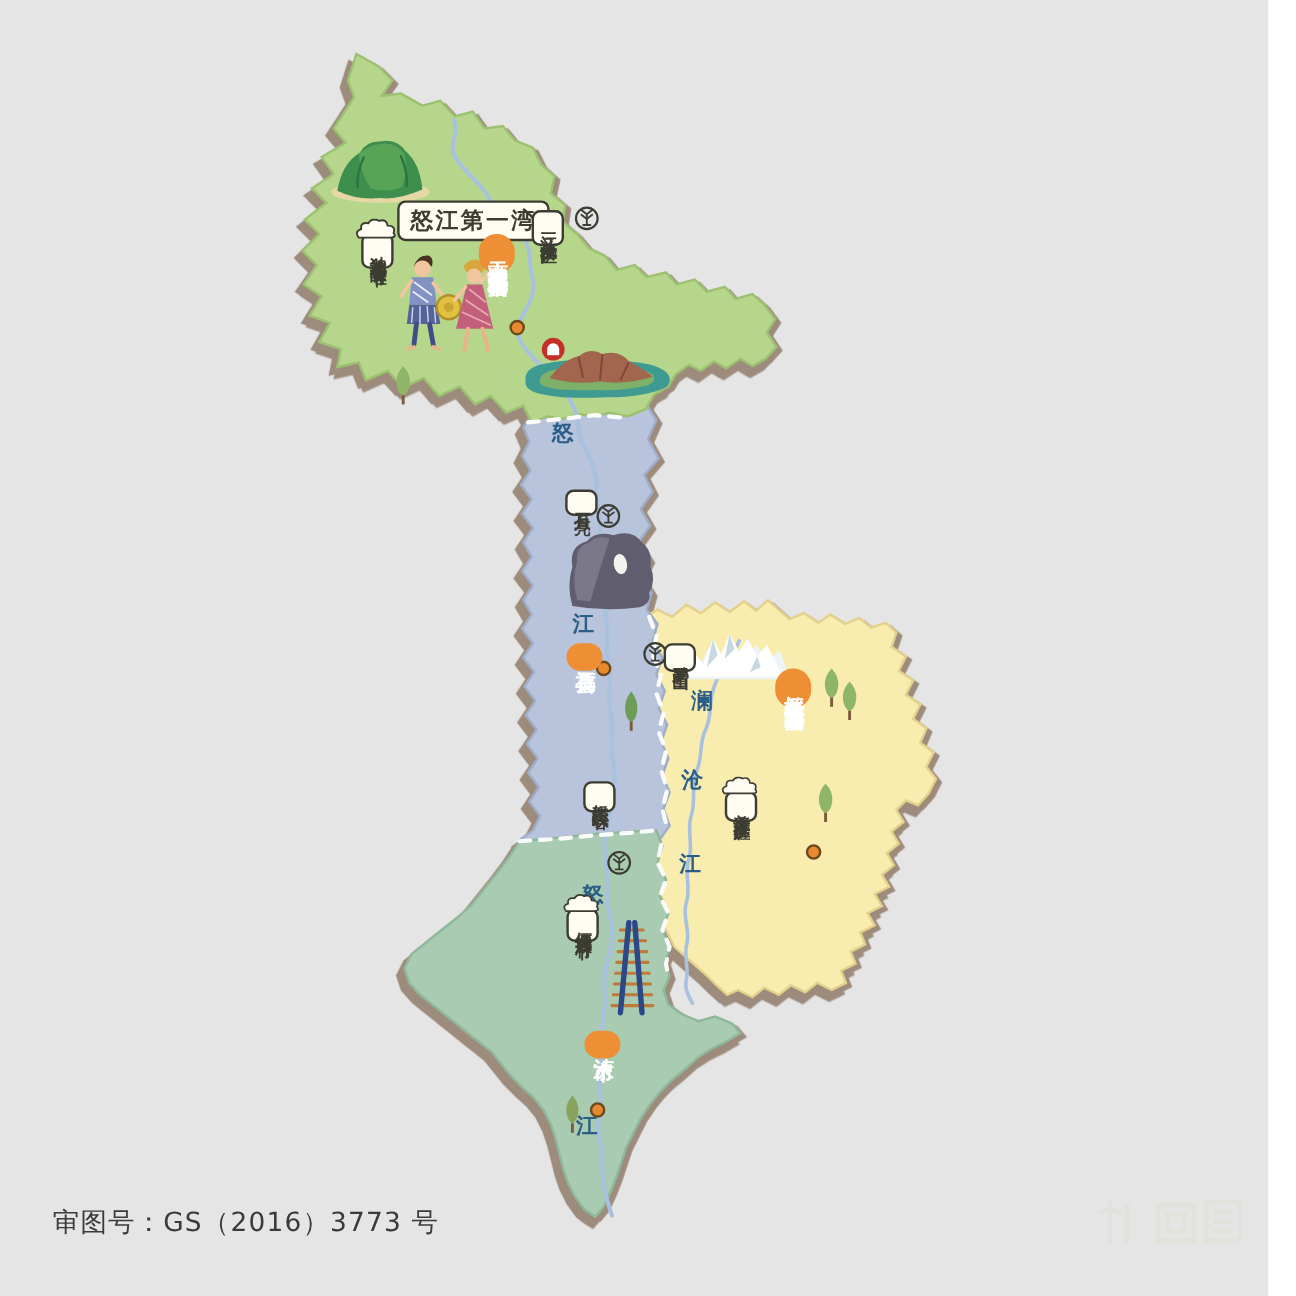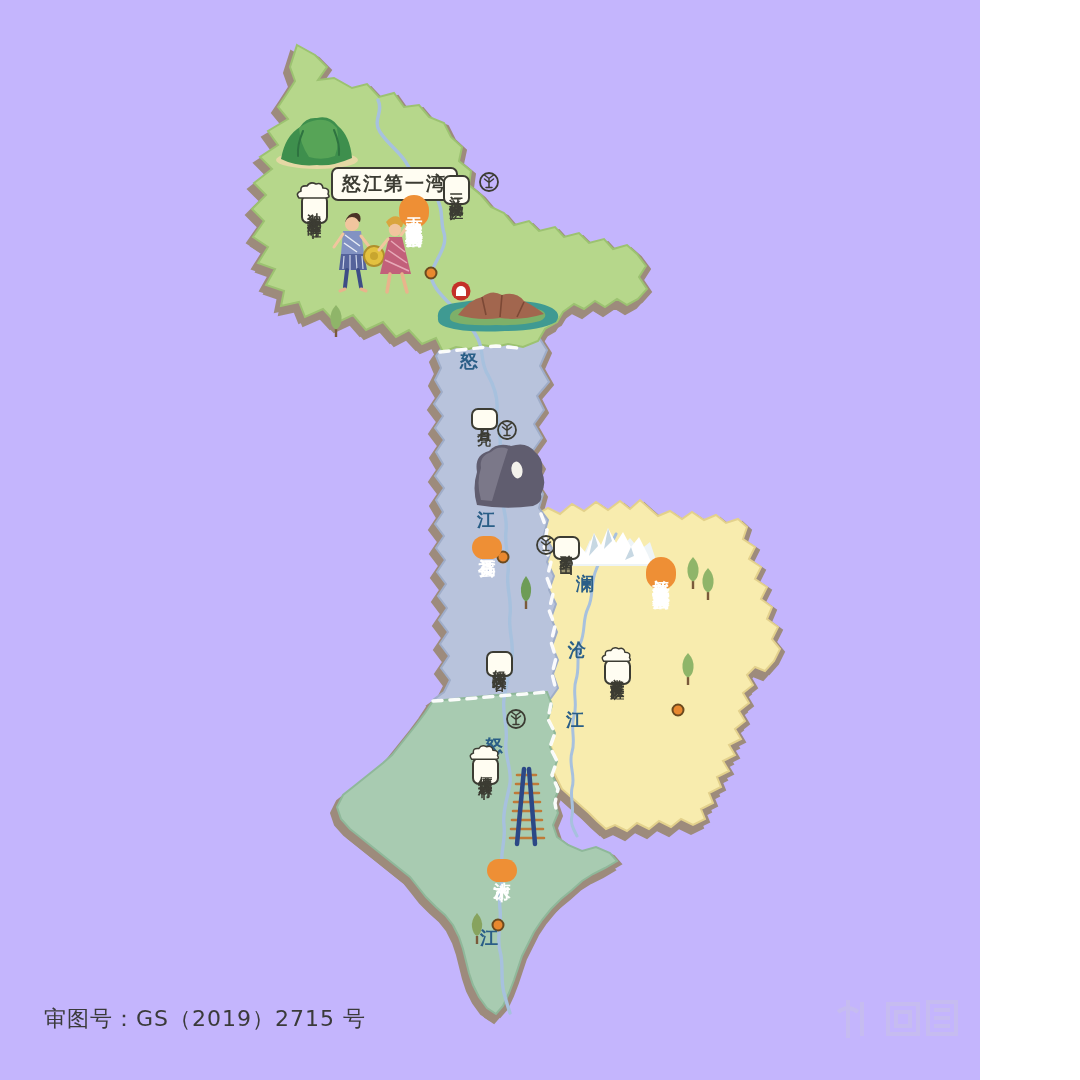--- a/index.html
+++ b/index.html
@@ -1,17 +1,17 @@
 <!DOCTYPE html>
 <html><head>
 <meta charset="utf-8">
 <style>
   html,body{margin:0;padding:0;}
   body{font-family:"DejaVu Sans","Liberation Sans",sans-serif;}
-  .stage{position:relative;width:980px;height:1080px;background:#c4b5fd;overflow:hidden;}
+  .stage{position:relative;width:1057px;height:1080px;background:#e5e5e5;overflow:hidden;}
   .stage svg.mapsvg{position:absolute;left:0;top:0;}
   .vbox{position:absolute;writing-mode:vertical-rl;text-orientation:upright;background:#fffdf2;
         border:2px solid #3c3c33;border-radius:7px;padding:6px 3px;font-size:14px;font-weight:bold;
         color:#3c3c33;letter-spacing:2px;line-height:1.2;white-space:nowrap;z-index:5;}
   .hbox{position:absolute;background:#fffdf2;border:2px solid #3c3c33;border-radius:7px;
         padding:2px 9px;font-size:19px;font-weight:bold;color:#3c3c33;letter-spacing:2px;
         white-space:nowrap;z-index:5;}
   .pill{position:absolute;writing-mode:vertical-rl;text-orientation:upright;background:#ee8f35;
         color:#ffffff;border-radius:16px;padding:9px 5px;font-size:17px;font-weight:bold;
         letter-spacing:1.5px;line-height:1.15;white-space:nowrap;z-index:6;}
@@ -195,21 +195,21 @@
 <div class="pill" style="left:487px;top:859px">泸水市</div>
 
 <span class="rchar" style="left:460px;top:349px">怒</span>
 <span class="rchar" style="left:477px;top:508px">江</span>
 <span class="rchar" style="left:485px;top:734px">怒</span>
 <span class="rchar" style="left:480px;top:926px">江</span>
 <span class="rchar" style="left:576px;top:572px">澜</span>
 <span class="rchar" style="left:568px;top:638px">沧</span>
 <span class="rchar" style="left:566px;top:708px">江</span>
 
-<div class="footer">审图号：GS（2019）2715 号</div>
+<div class="footer">审图号：GS（2016）3773 号</div>
 
 <div class="watermark">
   <svg width="130" height="56" viewBox="0 0 130 56">
     <g fill="none" stroke="#cfdcb8" stroke-width="4">
       <rect x="56" y="12" width="30" height="30"></rect>
       <rect x="64" y="20" width="14" height="14"></rect>
       <rect x="96" y="10" width="28" height="32"></rect>
       <path d="M102,18 L118,18 M102,26 L118,26 M102,34 L118,34"></path>
       <path d="M16,8 L16,46 M6,20 Q16,12 26,20 M30,10 L30,44"></path>
     </g>

